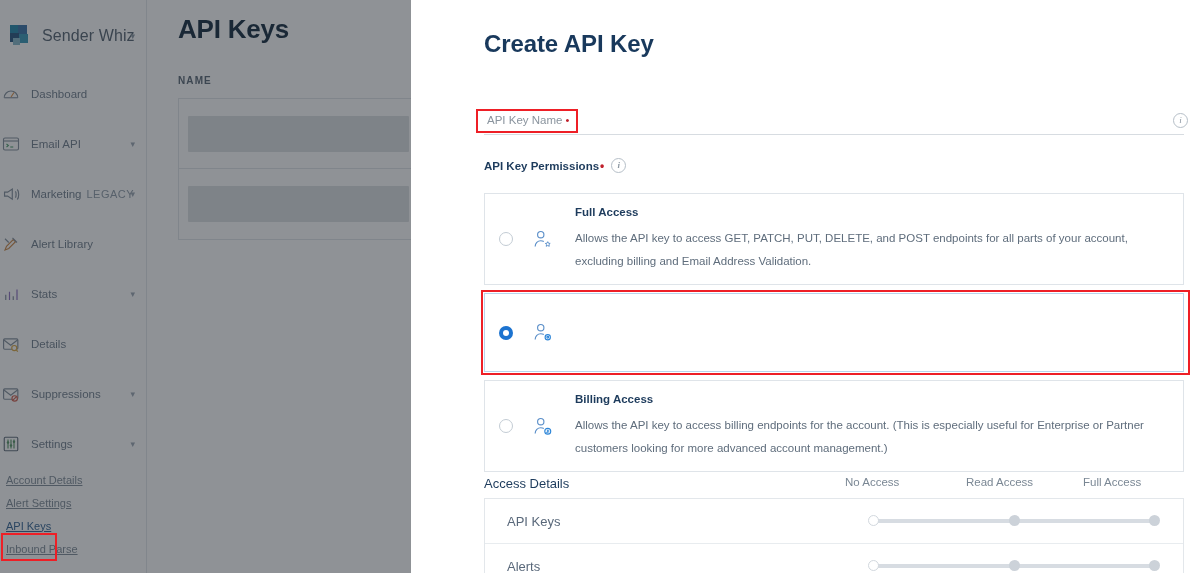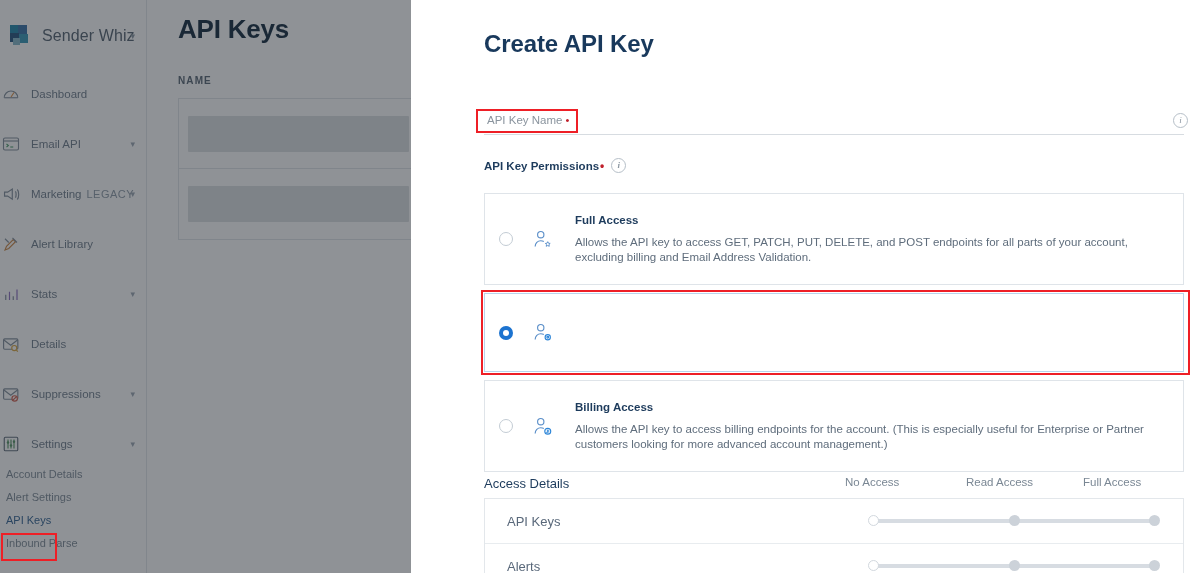--- a/index.html
+++ b/index.html
@@ -102,24 +102,26 @@
     color: #9aa6b2;
     font-size: 9px;
     line-height: 1;
   }
   .nav-gap { height: 14px; }
 
   .subnav { padding-left: 4px; margin-top: 6px; }
   .subnav-item {
     height: 23px;
     display: flex;
+    align-items: center;
     font-size: 11px;
     color: #7b8894;
     padding-left: 2px;
     position: relative;
+    text-decoration: underline;
   }
   .subnav-item.active { color: #2b5d8f; }
 
   
   #bg-main {
     position: absolute;
     left: 147px; top: 0;
     width: 1053px; height: 573px;
     background: #ffffff;
     box-sizing: border-box;
@@ -300,21 +302,21 @@
   .opt-text { margin-left: 22px; flex: 1 1 auto; }
   .opt-title {
     font-size: 11.5px;
     font-weight: bold;
     color: #1d3b5c;
     margin-bottom: 9px;
   }
   .opt-desc {
     font-size: 11.5px;
     color: #5f6d7c;
-    line-height: 15px;
+    line-height: 23px;
     max-width: 600px;
   }
   #opt-restricted .opt-title { margin-bottom: 8px; }
 
   
   .ad-head {
     position: absolute;
     left: 73px; top: 476px;
     width: 700px;
     height: 16px;

